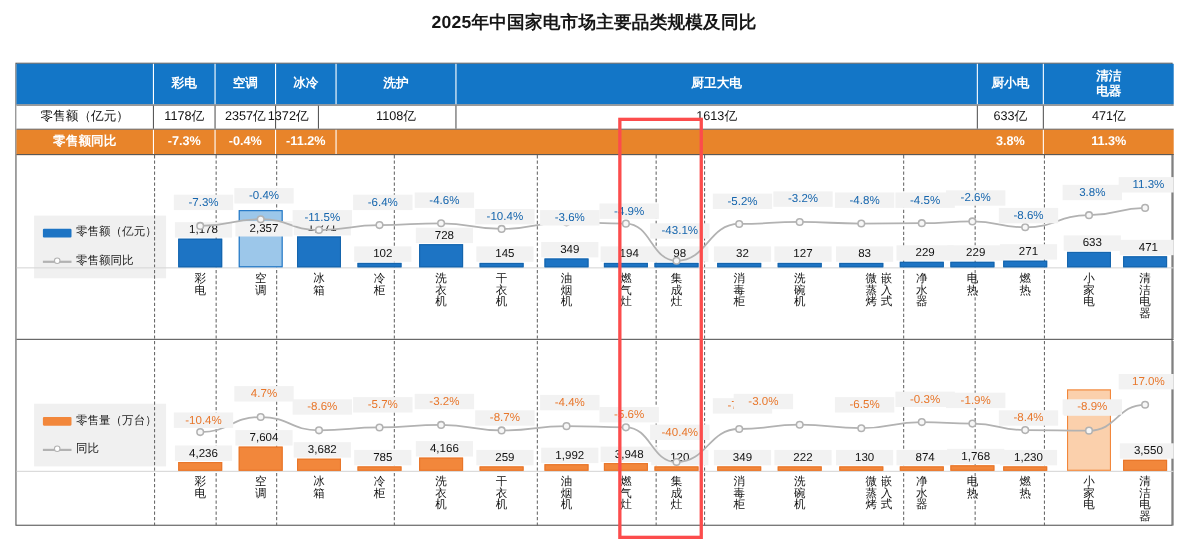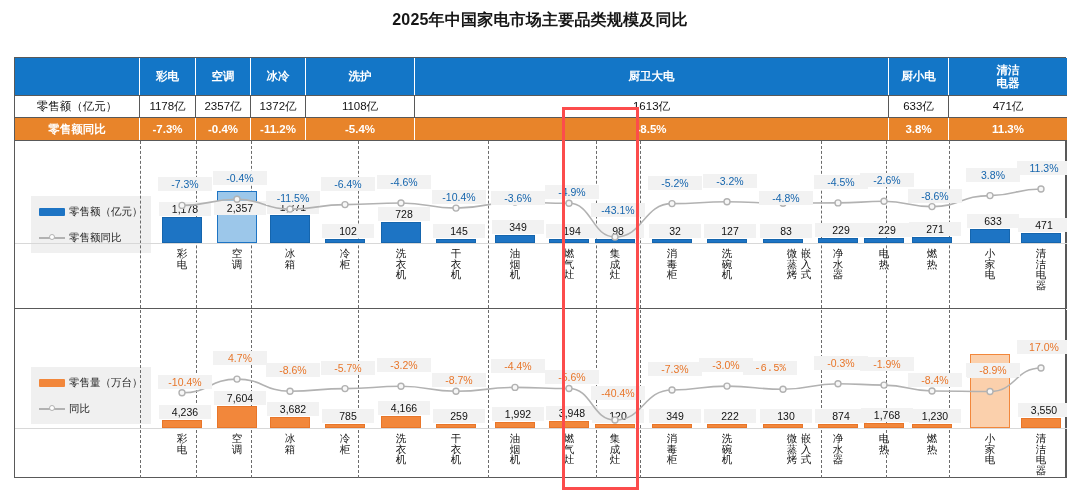--- a/index.html
+++ b/index.html
@@ -108,33 +108,31 @@
         <div class="cell" style="left: 236px; width: 55px;">冰冷</div>
         <div class="cell" style="left: 291px; width: 109px;">洗护</div>
         <div class="cell" style="left: 400px; width: 474px;">厨卫大电</div>
         <div class="cell" style="left: 874px; width: 60px;">厨小电</div>
         <div class="cell last" style="left: 934px; width: 118px;">清洁<br>电器</div>
       </div>
     <div class="trow r-amt" id="rowAmt">
         <div class="cell first" style="left: 0px; width: 125px;">零售额（亿元）</div>
         <div class="cell" style="left: 125px; width: 56px;">1178亿</div>
         <div class="cell" style="left: 181px; width: 55px;">2357亿</div>
-        <div class="cell" style="left: 236px; width: 55px;">1372亿</div>
+        <div class="cell" style="left: 220px; width: 55px;">1372亿</div>
         <div class="cell" style="left: 291px; width: 109px;">1108亿</div>
         <div class="cell" style="left: 400px; width: 474px;">1613亿</div>
         <div class="cell" style="left: 874px; width: 60px;">633亿</div>
         <div class="cell last" style="left: 934px; width: 118px;">471亿</div>
       </div>
     <div class="trow r-yoy" id="rowYoy">
         <div class="cell first firstlab" style="left: 0px; width: 125px;">零售额同比</div>
         <div class="cell" style="left: 125px; width: 56px;">-7.3%</div>
         <div class="cell" style="left: 181px; width: 55px;">-0.4%</div>
         <div class="cell" style="left: 236px; width: 55px;">-11.2%</div>
-        <div class="cell" style="left: 291px; width: 109px;">-5.4%</div>
-        <div class="cell" style="left: 400px; width: 474px;">-8.5%</div>
         <div class="cell" style="left: 874px; width: 60px;">3.8%</div>
         <div class="cell last" style="left: 934px; width: 118px;">11.3%</div>
       </div>
 
     <div class="panel p-top" id="panelTop">
       <div class="legend" style="left:16px;top:55px;">
         <div class="lg-row">
           <span class="sw blue"></span>
           <span>零售额（亿元）</span>
         </div>
@@ -233,21 +231,21 @@
         <div class="pctlab blue" style="left: 198px; width: 48px; top: 30px;">-0.4%</div>
         <div class="pctlab blue" style="left: 251px; width: 48px; top: 50px;">-11.5%</div>
         <div class="pctlab blue" style="left: 306px; width: 48px; top: 36px;">-6.4%</div>
         <div class="pctlab blue" style="left: 362px; width: 48px; top: 34px;">-4.6%</div>
         <div class="pctlab blue" style="left: 417px; width: 48px; top: 49px;">-10.4%</div>
         <div class="pctlab blue" style="left: 476px; width: 48px; top: 50px;">-3.6%</div>
         <div class="pctlab blue" style="left: 530px; width: 48px; top: 44px;">-4.9%</div>
         <div class="pctlab blue" style="left: 576px; width: 48px; top: 62px;">-43.1%</div>
         <div class="pctlab blue" style="left: 633px; width: 48px; top: 35px;">-5.2%</div>
         <div class="pctlab blue" style="left: 688px; width: 48px; top: 33px;">-3.2%</div>
-        <div class="pctlab blue" style="left: 744px; width: 48px; top: 34px; margin-top: 16px;">-4.8%</div>
+        <div class="pctlab blue" style="left: 744px; width: 48px; top: 34px;">-4.8%</div>
         <div class="pctlab blue" style="left: 799px; width: 48px; top: 34px;">-4.5%</div>
         <div class="pctlab blue" style="left: 845px; width: 48px; top: 32px;">-2.6%</div>
         <div class="pctlab blue" style="left: 893px; width: 48px; top: 48px;">-8.6%</div>
         <div class="pctlab blue" style="left: 951px; width: 48px; top: 27px;">3.8%</div>
         <div class="pctlab blue" style="left: 1002px; width: 48px; top: 20px;">11.3%</div>
       </div>
 
     <div class="panel p-bot" id="panelBot">
       <div class="legend" style="left:16px;top:57px;">
         <div class="lg-row">
@@ -348,22 +346,22 @@
         <div class="pctlab orange" style="left: 143px; width: 48px; top: 65px;">-10.4%</div>
         <div class="pctlab orange" style="left: 198px; width: 48px; top: 41px;">4.7%</div>
         <div class="pctlab orange" style="left: 251px; width: 48px; top: 53px;">-8.6%</div>
         <div class="pctlab orange" style="left: 306px; width: 48px; top: 51px;">-5.7%</div>
         <div class="pctlab orange" style="left: 362px; width: 48px; top: 48px;">-3.2%</div>
         <div class="pctlab orange" style="left: 417px; width: 48px; top: 63px;">-8.7%</div>
         <div class="pctlab orange" style="left: 476px; width: 48px; top: 49px;">-4.4%</div>
         <div class="pctlab orange" style="left: 530px; width: 48px; top: 60px;">-5.6%</div>
         <div class="pctlab orange" style="left: 576px; width: 48px; top: 76px;">-40.4%</div>
         <div class="pctlab orange" style="left: 633px; width: 48px; top: 52px;">-7.3%</div>
-        <div class="pctlab orange" style="left: 684px; width: 48px; top: 48px;">-3.0%</div>
-        <div class="pctlab orange" style="left: 728px; width: 48px; top: 51px; font-family: Liberation Mono, monospace;">-6.5%</div>
+        <div class="pctlab orange" style="left: 652px; width: 48px; top: 48px;">-3.0%</div>
+        <div class="pctlab orange" style="left: 744px; width: 48px; top: 51px;">-6.5%</div>
         <div class="pctlab orange" style="left: 799px; width: 48px; top: 46px;">-0.3%</div>
         <div class="pctlab orange" style="left: 845px; width: 48px; top: 47px;">-1.9%</div>
         <div class="pctlab orange" style="left: 893px; width: 48px; top: 63px;">-8.4%</div>
         <div class="pctlab orange" style="left: 951px; width: 48px; top: 53px;">-8.9%</div>
         <div class="pctlab orange" style="left: 1002px; width: 48px; top: 30px;">17.0%</div>
       </div>
 
   </div>
 
   <div class="redbox" style="left:562px;top:107px;width:77px;height:383px;"></div>

